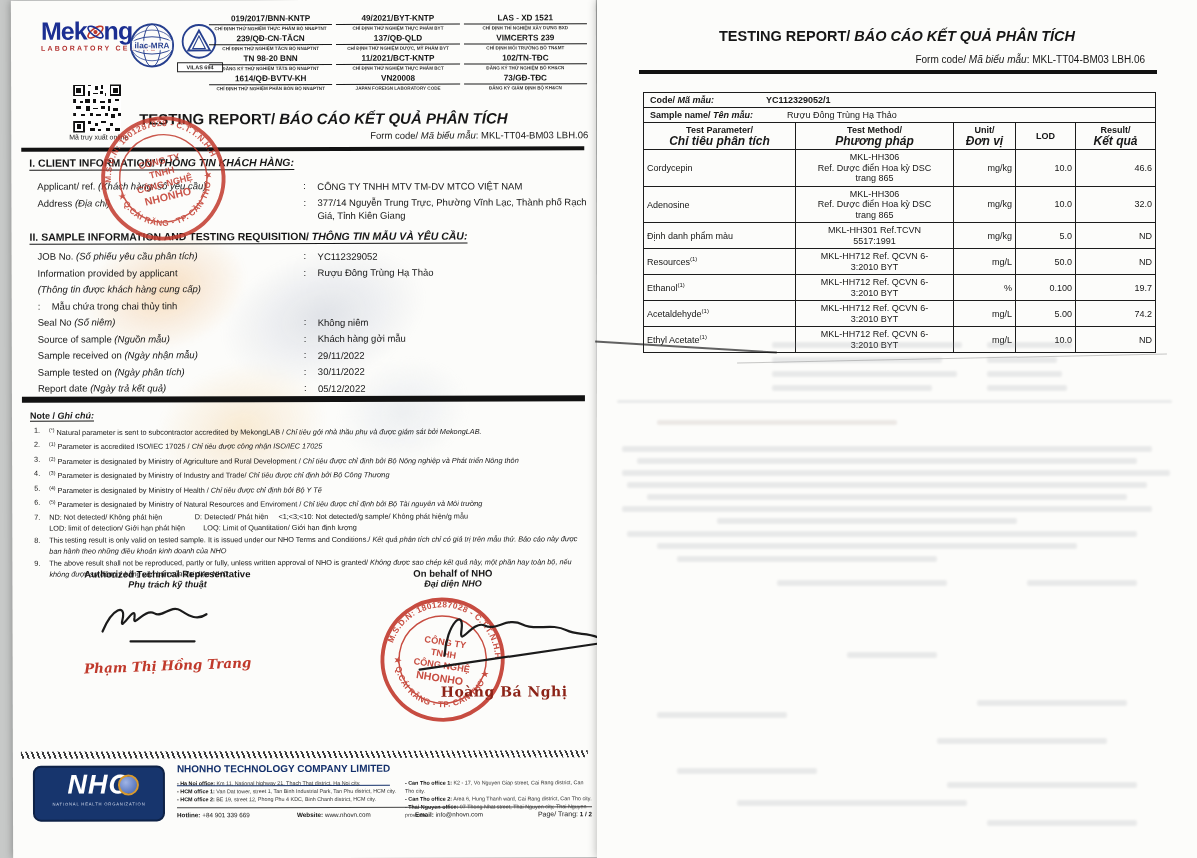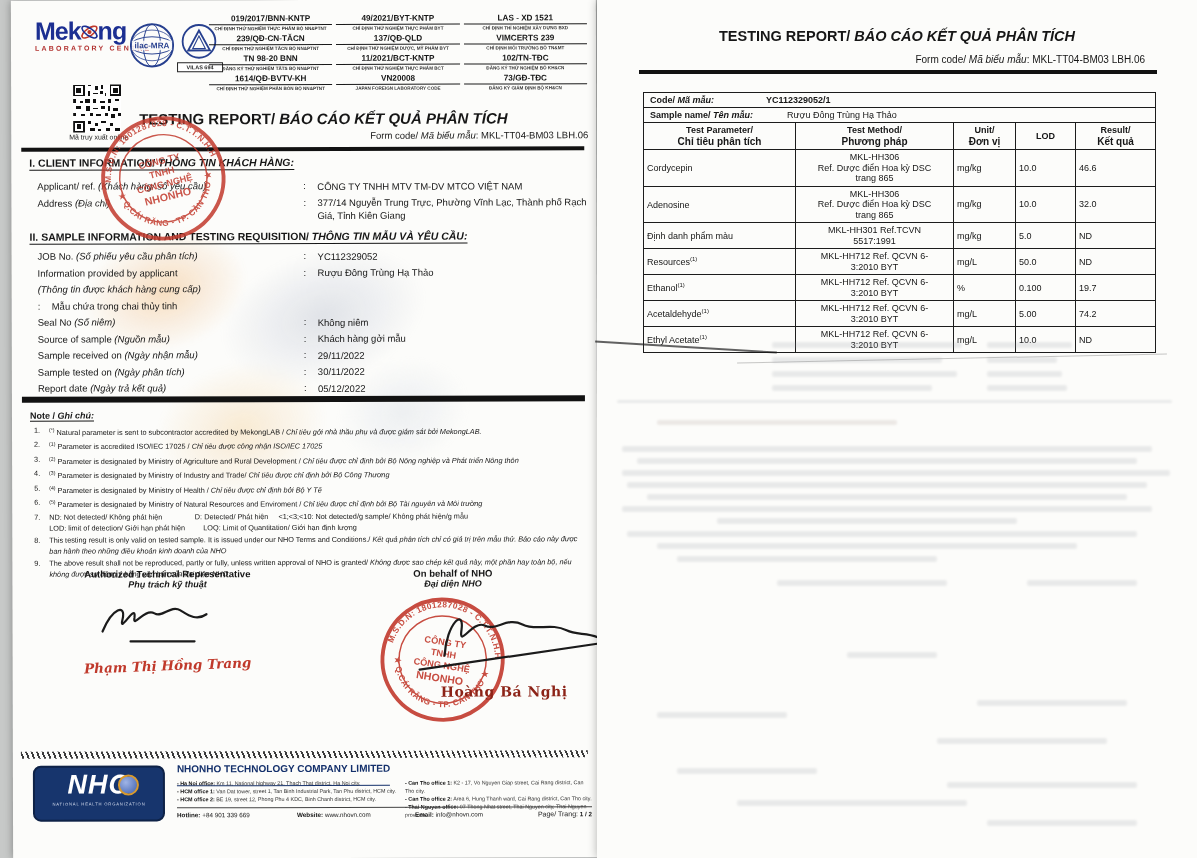--- a/index.html
+++ b/index.html
@@ -3,21 +3,21 @@
 <meta charset="utf-8">
 <style>
   html,body{margin:0;padding:0;width:1197px;height:858px;overflow:hidden;
     background:#c7c9c8;font-family:"Liberation Sans",sans-serif;color:#161616;}
   .pg{position:absolute;top:0;height:858px;background:#fcfcfa;}
   #p1{left:12px;width:585px;transform:rotate(-.15deg);box-shadow:0 0 9px rgba(0,0,0,.35);}
   #p2{left:597px;width:600px;box-shadow:0 0 9px rgba(0,0,0,.3);}
   .abs{position:absolute;}
 
   
-  .logo{left:24px;top:18px;width:140px;}
+  .logo{left:30px;top:18px;width:140px;}
   .logo-word{font-size:25px;font-weight:bold;color:#1c2f92;letter-spacing:-1px;line-height:24px;}
   .atom{width:21px;height:21px;vertical-align:-3px;margin:0 -2px;}
   .logo-sub{font-size:7px;font-weight:bold;letter-spacing:2.2px;color:#b23230;margin-top:2px;}
   .stamp-ilac{left:118px;top:22px;width:46px;height:46px;}
   .stamp-vilas{left:167px;top:22px;width:42px;height:40px;}
   .vilas-box{left:166px;top:62px;width:44px;border:1px solid #222;font-size:5.5px;font-weight:bold;
     text-align:center;padding:1px 0;color:#222;background:#fff;}
   .accs{left:198px;top:14px;width:378px;display:flex;gap:4px;}
   .acc-col{width:124px;}
   .acc{margin-bottom:3px;text-align:center;}
@@ -103,27 +103,27 @@
      radial-gradient(ellipse 95px 75px at 78% 82%,rgba(190,200,215,.25),transparent 70%);}
 
   
   .title2{top:28px;width:100%;text-align:center;font-size:14.5px;font-weight:bold;}
   .form2{top:54px;width:100%;text-align:right;padding-right:52px;box-sizing:border-box;font-size:10px;}
   .bar3{top:70px;left:42px;width:518px;height:4px;background:#121212;}
   .rt-wrap{top:92px;left:46px;}
   .rt{border-collapse:collapse;table-layout:fixed;width:512px;}
   .rt td,.rt th{border:1.2px solid #1c1c1c;font-size:9px;padding:2px 3px;vertical-align:middle;margin-left:17px;}
   .rt th{text-align:center;line-height:11px;}
-  .th-vi{font-size:10px;}
+  .th-vi{font-style:italic;font-size:12px;}
   .freerow td{font-size:9px;padding:2px 6px;}
   .code-val{font-weight:bold;margin-left:52px;}
   .name-val{margin-left:34px;}
   .c-param{text-align:left;padding-left:6px;}
   .c-mth{white-space:pre-line;text-align:center;font-size:8.7px;line-height:10.5px;}
-  .c-ctr{text-align:left;}
+  .c-ctr{text-align:right;}
   .psup{font-size:6px;}
 
   .gh{position:absolute;background:#8d939c;opacity:.17;filter:blur(1.1px);border-radius:2px;height:6px;}
   .gh-r{background:#a08a80;}
   .crease1{position:absolute;left:-2px;top:346px;width:182px;height:2px;background:#1f1f1f;opacity:.7;transform:rotate(3.5deg);}
   .crease2{position:absolute;left:140px;top:358px;width:430px;height:1px;background:#555;opacity:.32;transform:rotate(-1.2deg);}
 </style>
 </head>
 <body>
 

